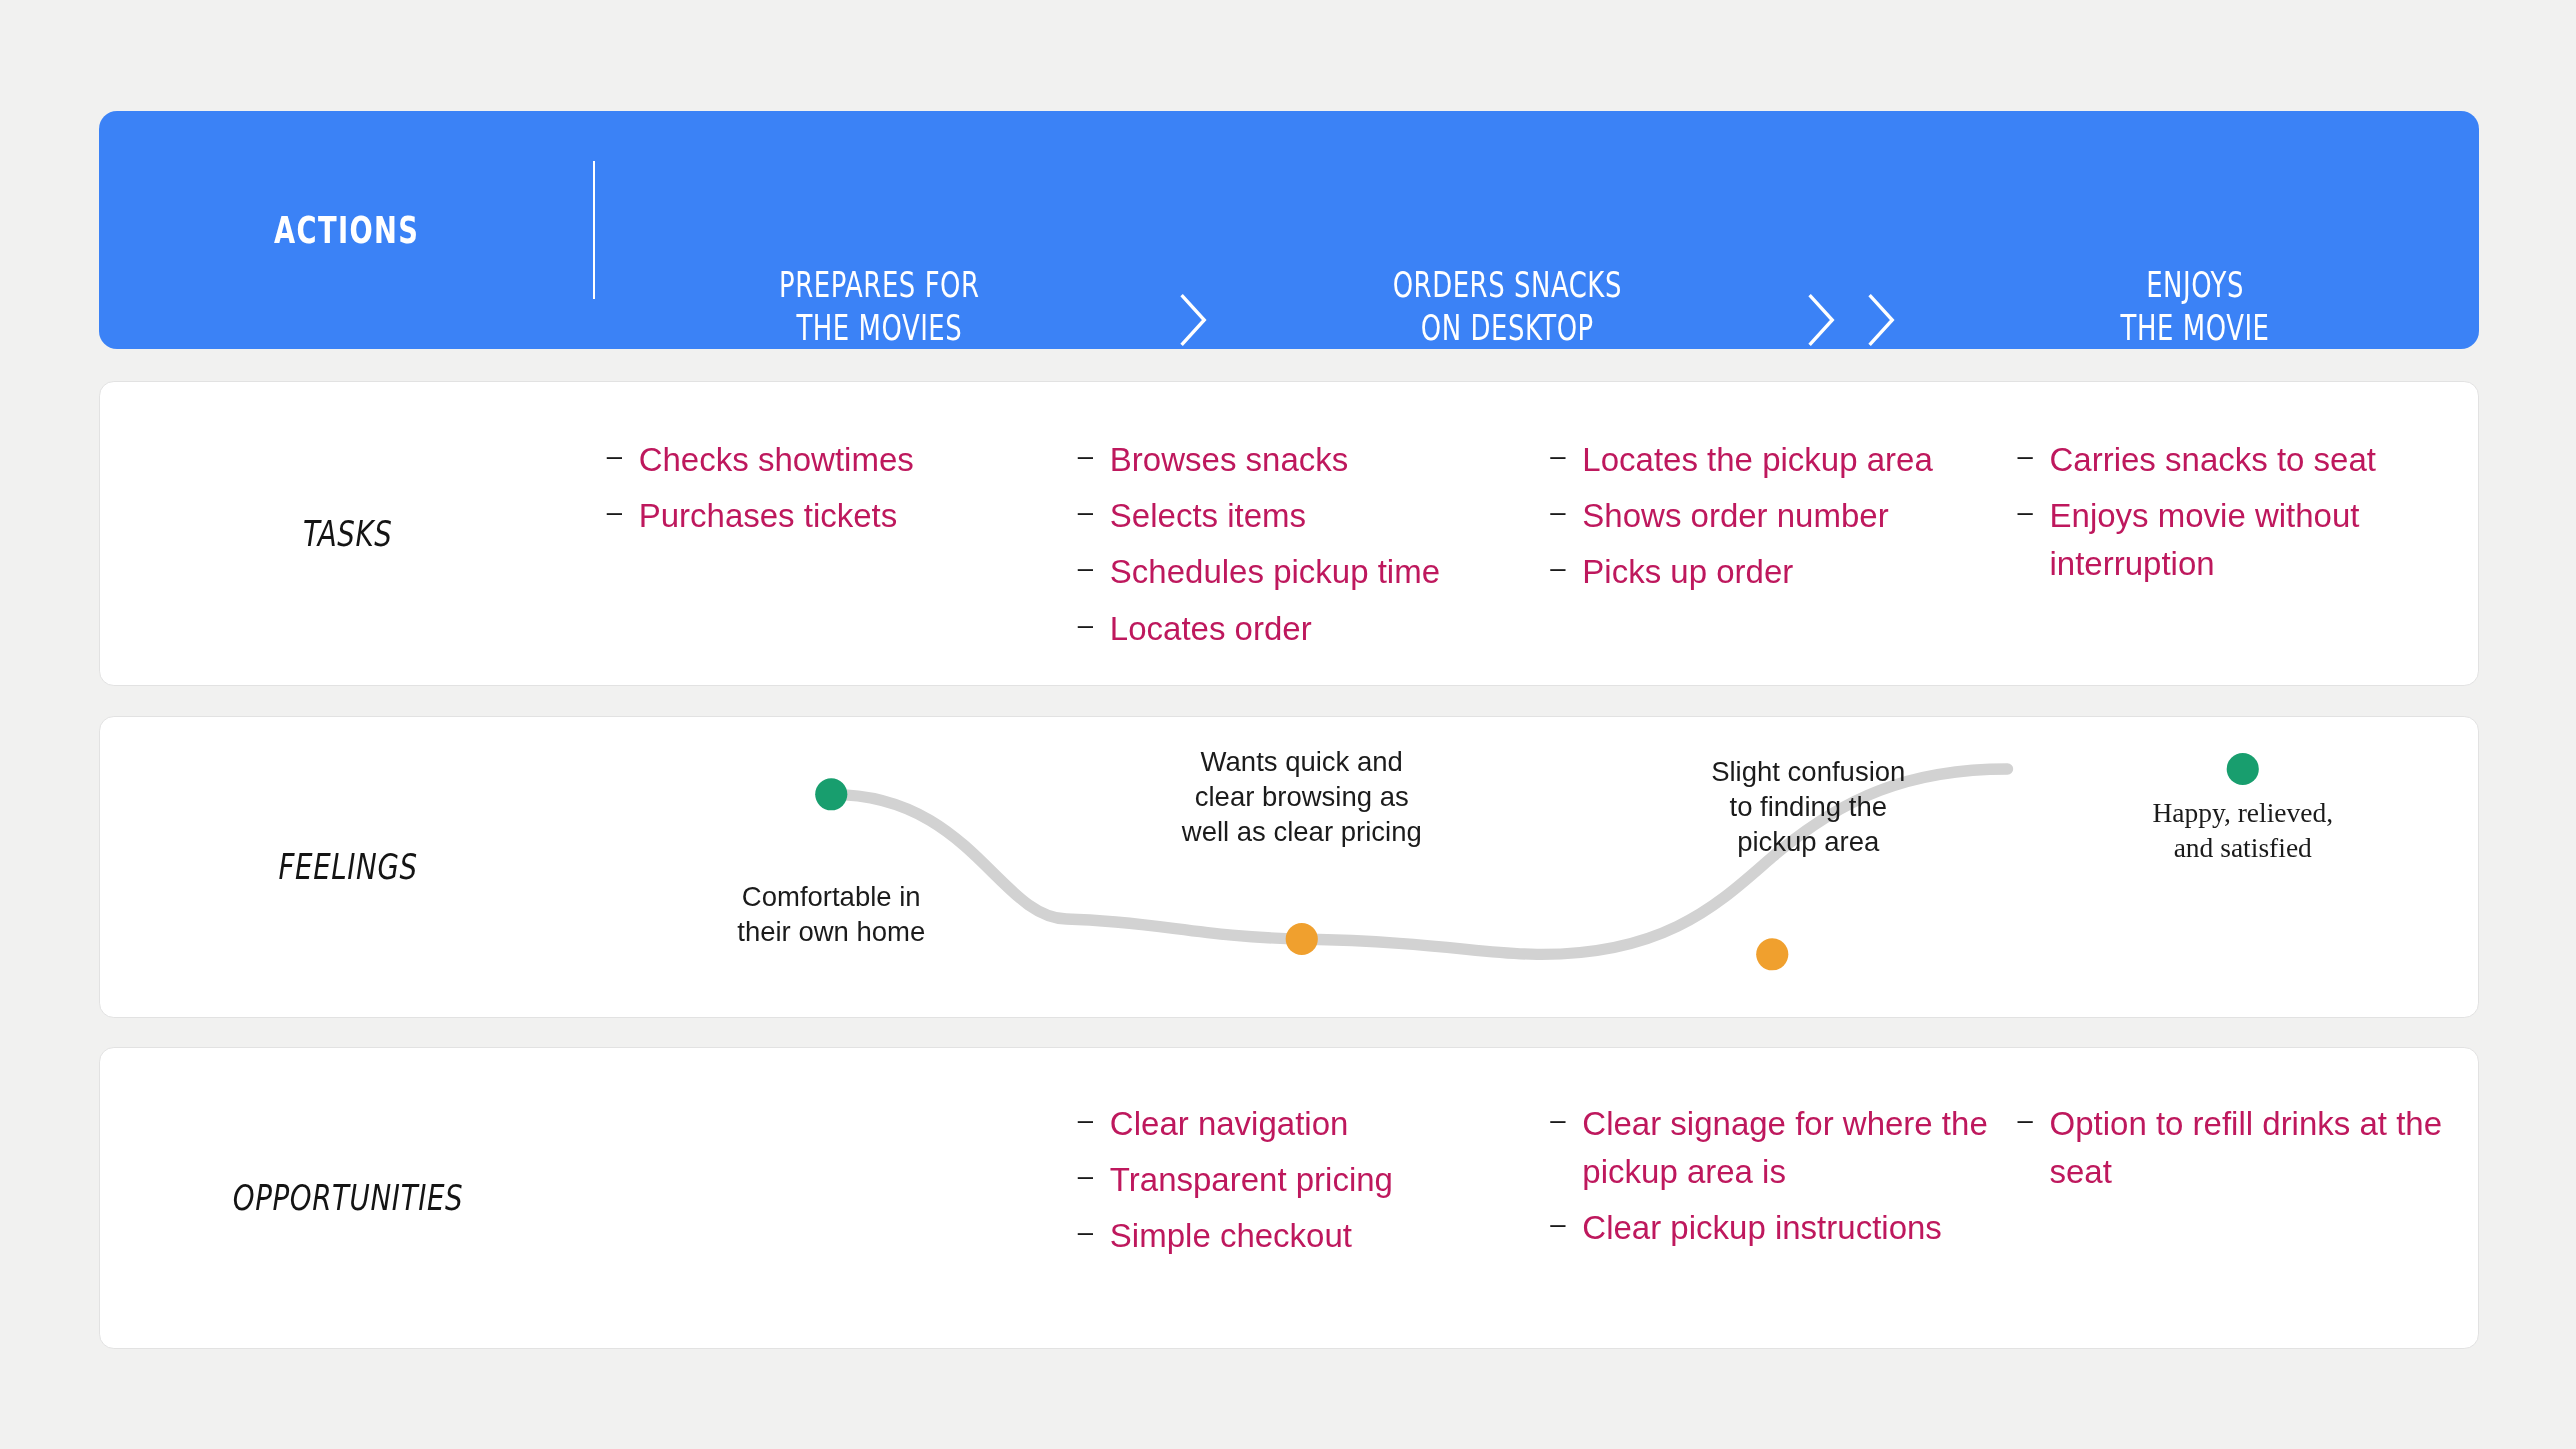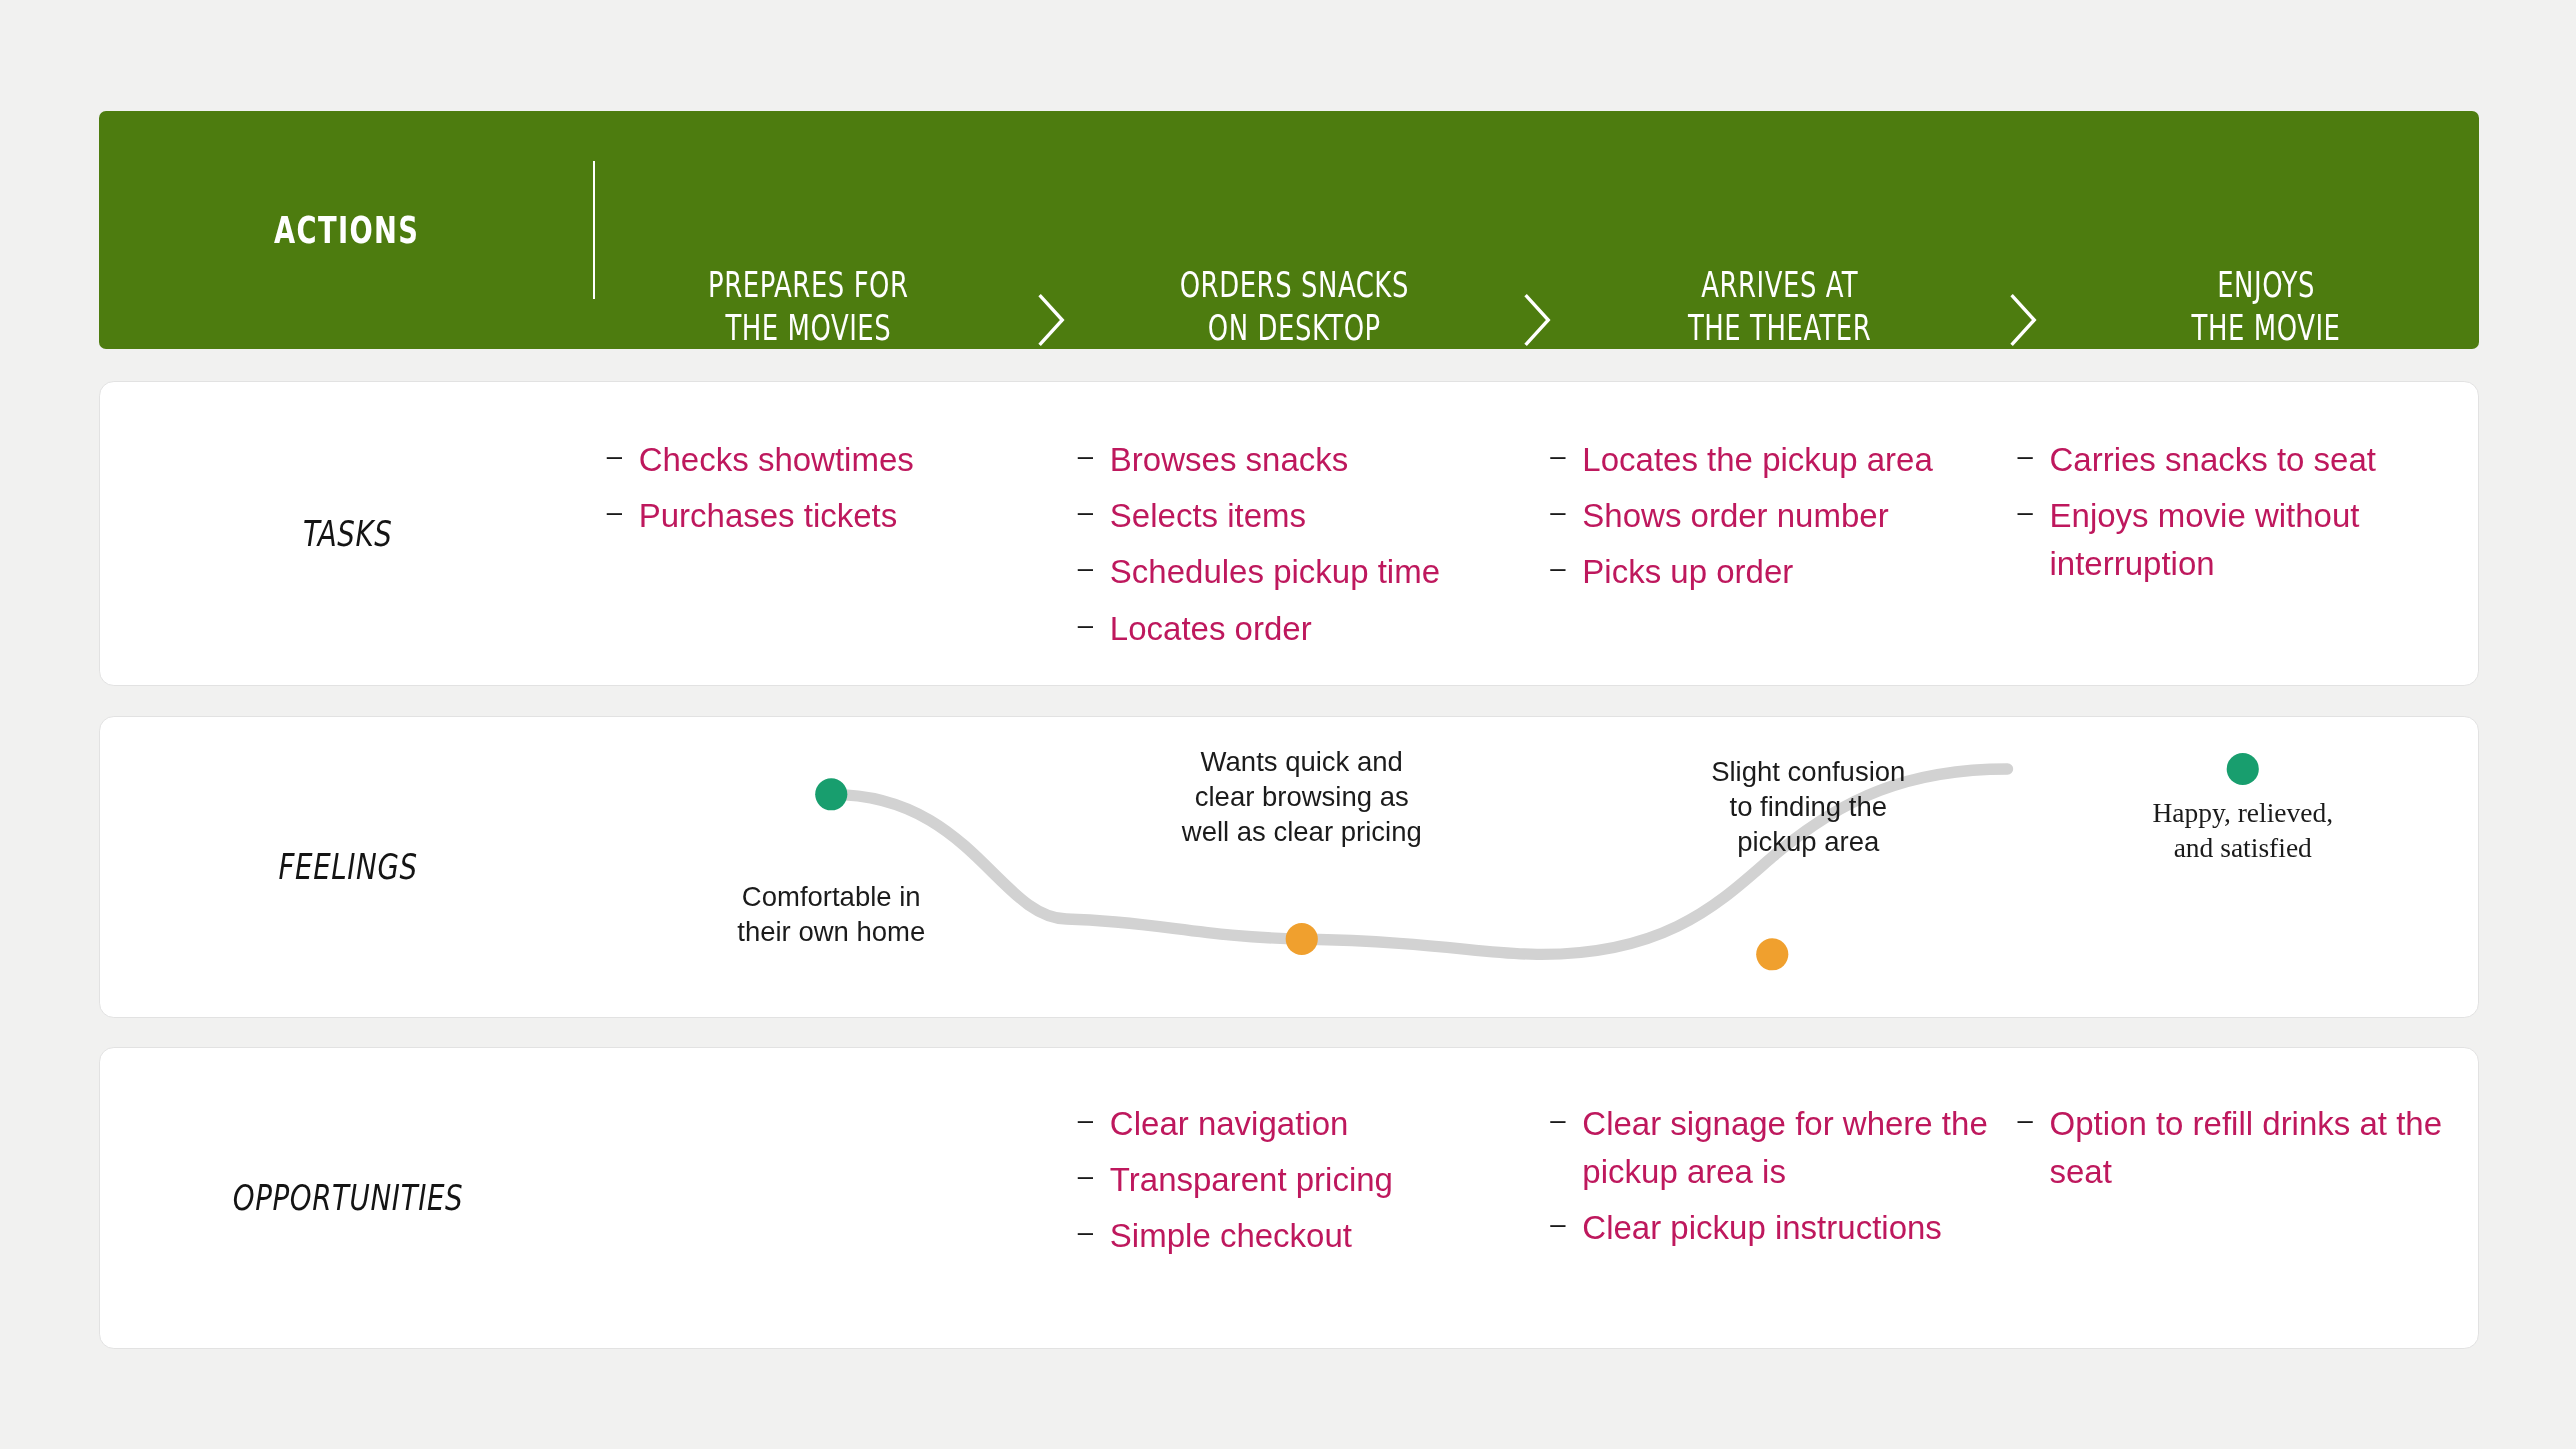--- a/index.html
+++ b/index.html
@@ -21,22 +21,22 @@
     top: 111px;
     width: 2380px;
     height: 1245px;
   }
 
   
   .actions-bar {
     position: relative;
     width: 100%;
     height: 238px;
-    background: #4d7c0f;
-    border-radius: 7px;
+    background: #3b82f6;
+    border-radius: 18px;
     display: flex;
     align-items: stretch;
   }
   .actions-label-cell {
     width: 496px;
     display: flex;
     align-items: center;
     justify-content: center;
     position: relative;
     flex: 0 0 496px;
@@ -220,24 +220,20 @@
       <div class="phase-cell">
         <span class="phase-label">ORDERS SNACKS
 ON DESKTOP</span>
       </div>
       <div class="chevron-cell">
         <svg class="chevron" width="35" height="58" viewBox="0 0 52 86">
           <polyline points="10,8 42,43 10,78" fill="none" stroke="#ffffff" stroke-width="5" stroke-linecap="square" stroke-linejoin="miter"></polyline>
         </svg>
       </div>
 
-      <div class="phase-cell">
-        <span class="phase-label">ARRIVES AT
-THE THEATER</span>
-      </div>
       <div class="chevron-cell">
         <svg class="chevron" width="35" height="58" viewBox="0 0 52 86">
           <polyline points="10,8 42,43 10,78" fill="none" stroke="#ffffff" stroke-width="5" stroke-linecap="square" stroke-linejoin="miter"></polyline>
         </svg>
       </div>
 
       <div class="phase-cell">
         <span class="phase-label">ENJOYS
 THE MOVIE</span>
       </div>

